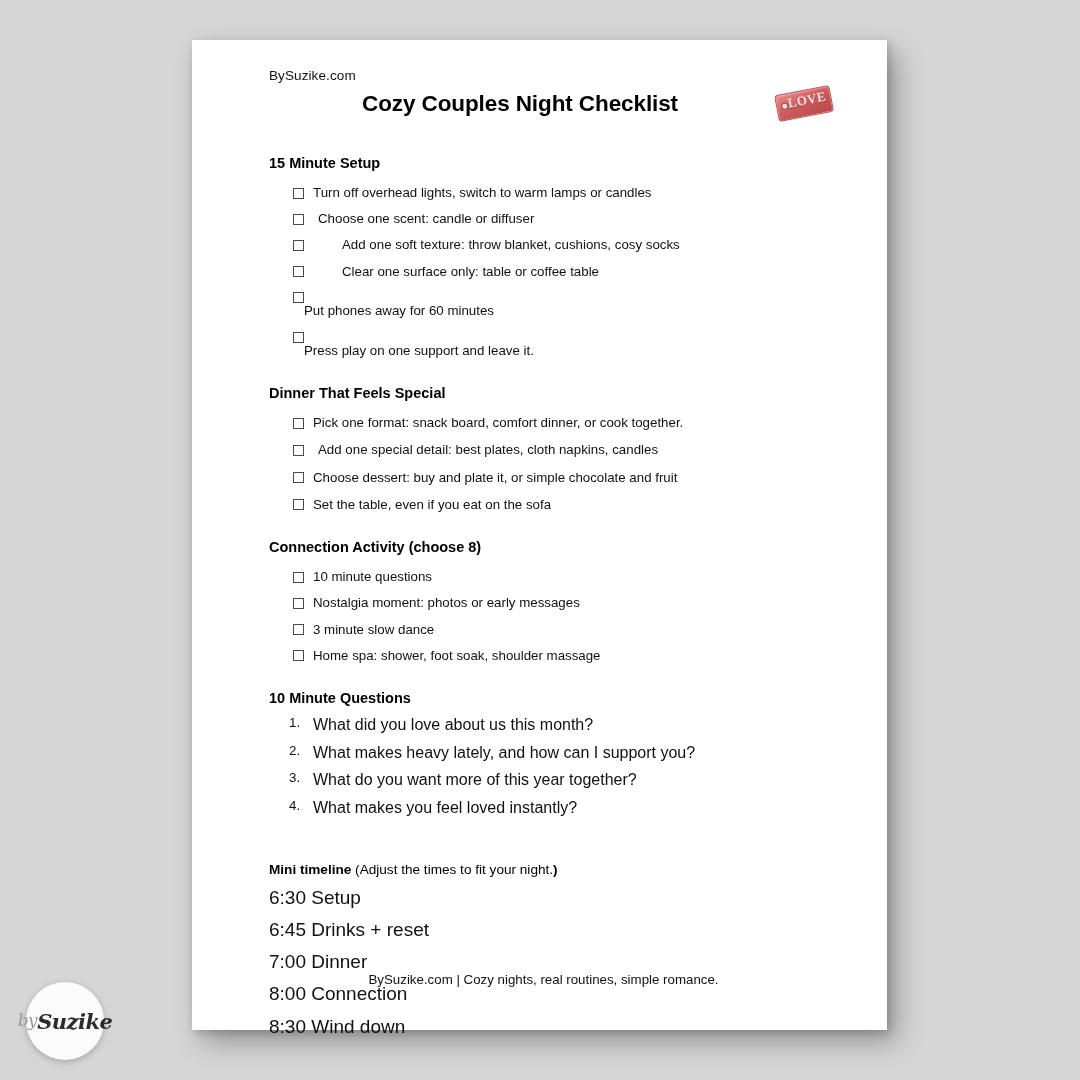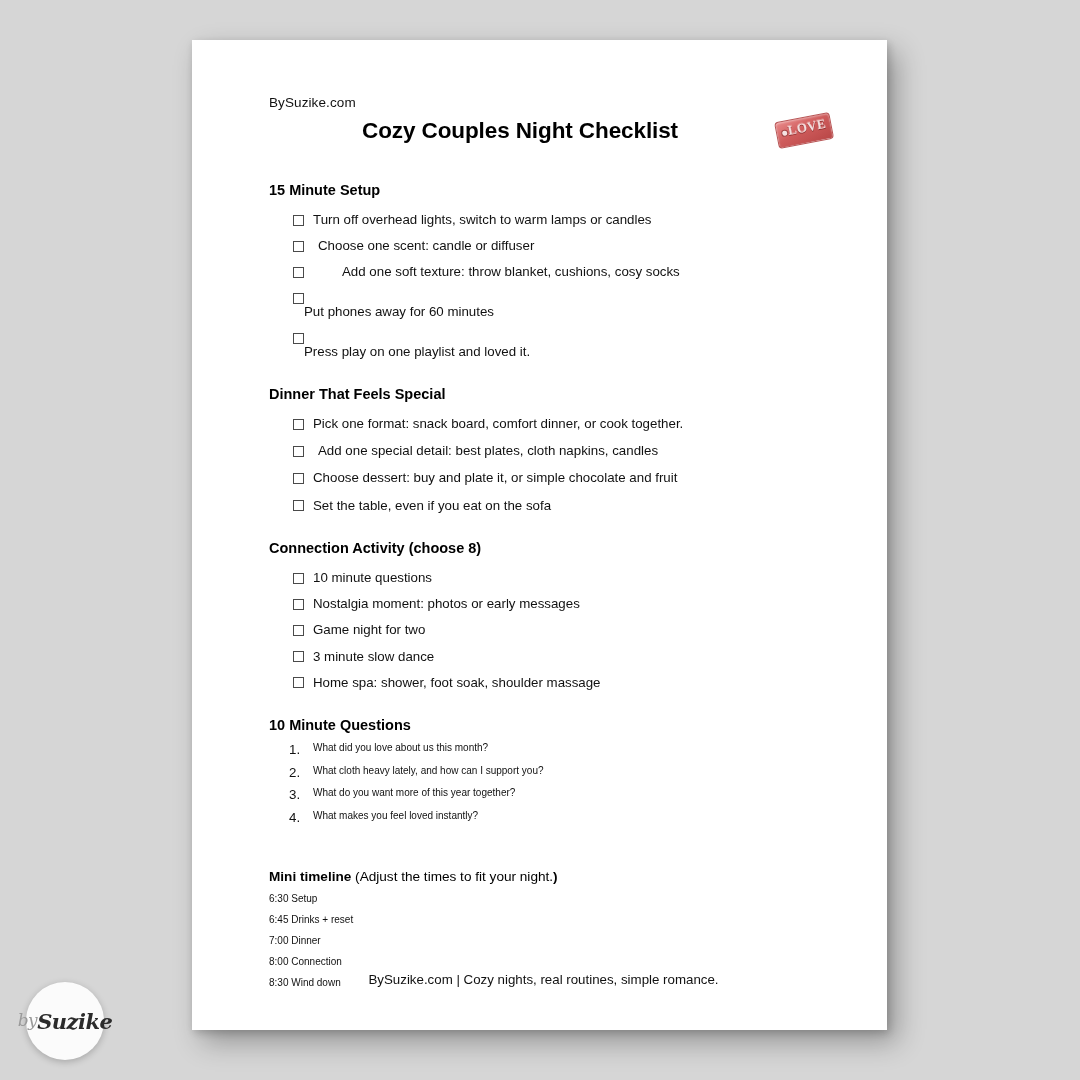--- a/index.html
+++ b/index.html
@@ -26,21 +26,21 @@
     box-shadow: 10px 12px 26px rgba(0,0,0,0.30),
                 2px 3px 8px rgba(0,0,0,0.18);
   }
 
   .page-inner {
     position: absolute;
     left: 0;
     top: 0;
     right: 0;
     bottom: 0;
-    padding: 55px 46px 0 77px;
+    padding: 28px 46px 0 77px;
     box-sizing: border-box;
     color: #000;
     border-radius: 6px;
   }
 
   
   .brand-line {
     font-size: 13.5px;
     line-height: 1.2;
     color: #111;
@@ -165,36 +165,36 @@
     margin-bottom: 7.5px;
     margin-left: 20px;
   }
   .num-marker {
     flex: 0 0 auto;
     width: 24px;
     font-size: 13.3px;
     color: #111;
   }
   .num-text {
-    font-size: 10px;
+    font-size: 16px;
     line-height: 1.25;
     color: #111;
   }
   .sec-questions .section-heading { margin-bottom: 9px; }
 
   
   .sec-timeline { margin-top: 44px; }
   .timeline-heading {
     font-size: 13.6px;
     color: #000;
     margin-bottom: 9px;
   }
   .timeline-heading .bold { font-weight: bold; }
   .timeline-line {
-    font-size: 10px;
+    font-size: 19px;
     line-height: 1.25;
     color: #111;
     margin-bottom: 8.5px;
   }
 
   
   .doc-footer {
     position: absolute;
     left: 8px;
     right: 0;
@@ -263,27 +263,31 @@
           <span class="check-label">Turn off overhead lights, switch to warm lamps or candles</span>
         </li>
         <li class="check-item ind-b">
           <span class="checkbox"></span>
           <span class="check-label">Choose one scent: candle or diffuser</span>
         </li>
         <li class="check-item ind-c">
           <span class="checkbox"></span>
           <span class="check-label">Add one soft texture: throw blanket, cushions, cosy socks</span>
         </li>
+        <li class="check-item ind-c">
+          <span class="checkbox"></span>
+          <span class="check-label">Clear one surface only: table or coffee table</span>
+        </li>
         <li class="check-item ind-d">
           <span class="checkbox"></span>
           <span class="check-label">Put phones away for 60 minutes</span>
         </li>
         <li class="check-item ind-d">
           <span class="checkbox"></span>
-          <span class="check-label">Press play on one playlist and loved it.</span>
+          <span class="check-label">Press play on one support and leave it.</span>
         </li>
       </ul>
     </div>
 
     <div class="section sec-dinner">
       <div class="section-heading">Dinner That Feels Special</div>
       <ul class="check-list">
         <li class="check-item ind-a">
           <span class="checkbox"></span>
           <span class="check-label">Pick one format: snack board, comfort dinner, or cook together.</span>
@@ -306,24 +310,20 @@
     <div class="section sec-connection">
       <div class="section-heading">Connection Activity (choose 8)</div>
       <ul class="check-list">
         <li class="check-item ind-a">
           <span class="checkbox"></span>
           <span class="check-label">10 minute questions</span>
         </li>
         <li class="check-item ind-a">
           <span class="checkbox"></span>
           <span class="check-label">Nostalgia moment: photos or early messages</span>
-        </li>
-        <li class="check-item ind-a">
-          <span class="checkbox"></span>
-          <span class="check-label">Game night for two</span>
         </li>
         <li class="check-item ind-a">
           <span class="checkbox"></span>
           <span class="check-label">3 minute slow dance</span>
         </li>
         <li class="check-item ind-a">
           <span class="checkbox"></span>
           <span class="check-label">Home spa: shower, foot soak, shoulder massage</span>
         </li>
       </ul>
@@ -331,21 +331,21 @@
 
     <div class="section sec-questions">
       <div class="section-heading">10 Minute Questions</div>
       <ol class="num-list">
         <li class="num-item">
           <span class="num-marker">1.</span>
           <span class="num-text">What did you love about us this month?</span>
         </li>
         <li class="num-item">
           <span class="num-marker">2.</span>
-          <span class="num-text">What cloth heavy lately, and how can I support you?</span>
+          <span class="num-text">What makes heavy lately, and how can I support you?</span>
         </li>
         <li class="num-item">
           <span class="num-marker">3.</span>
           <span class="num-text">What do you want more of this year together?</span>
         </li>
         <li class="num-item">
           <span class="num-marker">4.</span>
           <span class="num-text">What makes you feel loved instantly?</span>
         </li>
       </ol>

